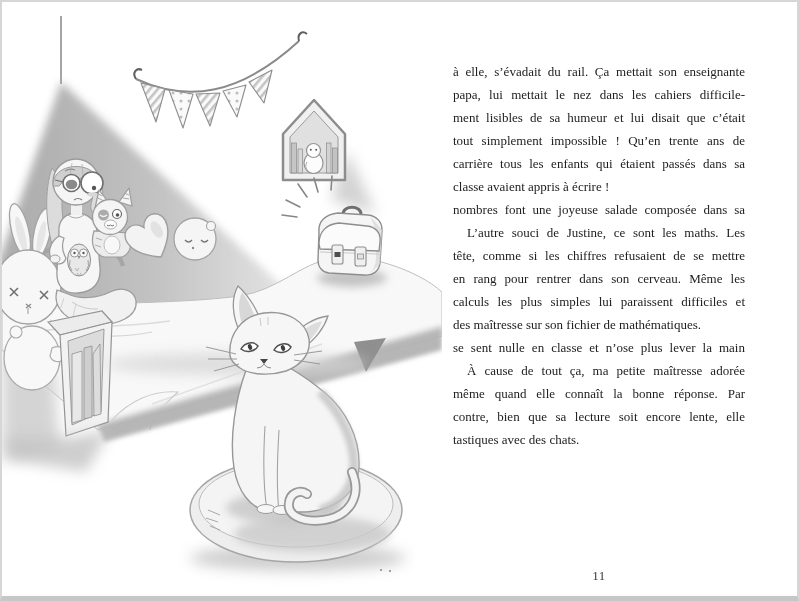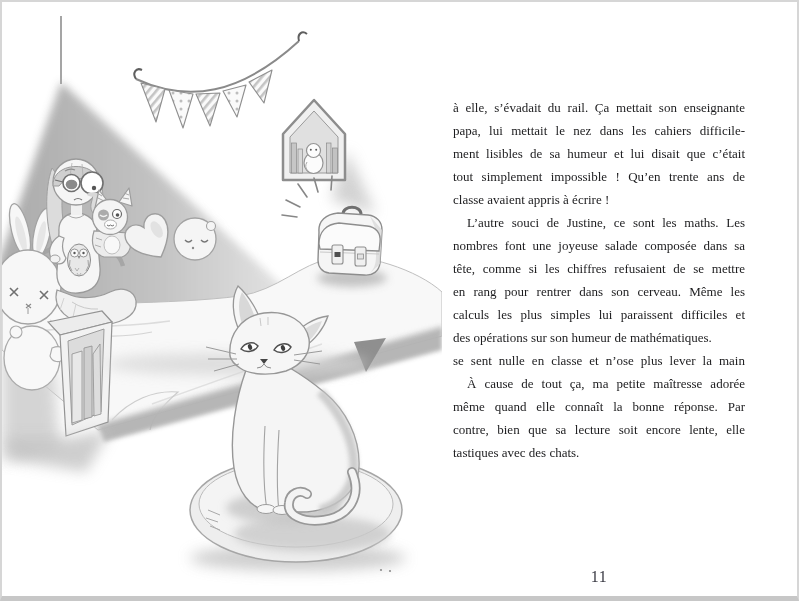--- a/index.html
+++ b/index.html
@@ -5,27 +5,27 @@
   html,body{margin:0;padding:0;background:#ffffff;}
   .frame{
     position:relative;width:799px;height:601px;box-sizing:border-box;
     border-top:2px solid #d6d6d6;border-left:2px solid #d6d6d6;border-right:2px solid #d6d6d6;
     border-bottom:5px solid #c7c7c7;background:#ffffff;overflow:hidden;
     font-family:"Liberation Serif", serif;
   }
   .page-left{position:absolute;left:0;top:0;width:440px;height:594px;}
   .page-left svg{display:block;width:440px;height:594px;}
   .page-right{position:absolute;left:451px;top:0;width:300px;height:594px;}
-  .text-col{position:absolute;left:0;top:58px;width:292px;color:#1c1c1e;font-size:13px;margin-top:36px;}
+  .text-col{position:absolute;left:0;top:58px;width:292px;color:#1c1c1e;font-size:13px;}
   .para{margin:0;padding:0;}
   .line{display:block;line-height:23px;text-align:justify;text-align-last:justify;}
   .line.last{text-align-last:left;}
   .para.indent .line.first{text-indent:14px;}
   .folio{position:absolute;left:0;top:566px;width:292px;text-align:center;
-         font-size:16px;color:#3a3a44;letter-spacing:.5px;}
+         font-size:13px;color:#3a3a44;letter-spacing:.5px;}
 </style>
 </head>
 <body>
 
 <div class="frame">
 
   <div class="page-left">
     <svg viewBox="0 0 440 594" aria-hidden="true">
       <defs>
         <filter id="b2" x="-30%" y="-30%" width="160%" height="160%">
@@ -268,29 +268,30 @@
     </svg>
   </div>
 
   <div class="page-right">
     <div class="text-col">
       <p class="para">
         <span class="line first">à elle, s’évadait du rail. Ça mettait son enseignante</span>
         <span class="line">papa, lui mettait le nez dans les cahiers difficile-</span>
         <span class="line">ment lisibles de sa humeur et lui disait que c’était</span>
         <span class="line">tout simplement impossible ! Qu’en trente ans de</span>
+        <span class="line">carrière tous les enfants qui étaient passés dans sa</span>
         <span class="line last">classe avaient appris à écrire !</span>
       </p>
       <p class="para indent">
+        <span class="line">nombres font une joyeuse salade composée dans sa</span>
         <span class="line first">L’autre souci de Justine, ce sont les maths. Les</span>
-        <span class="line">nombres font une joyeuse salade composée dans sa</span>
         <span class="line">tête, comme si les chiffres refusaient de se mettre</span>
         <span class="line">en rang pour rentrer dans son cerveau. Même les</span>
         <span class="line">calculs les plus simples lui paraissent difficiles et</span>
-        <span class="line last">des opérations sur son humeur de mathématiques.</span>
+        <span class="line last">des maîtresse sur son fichier de mathématiques.</span>
       </p>
       <p class="para indent">
         <span class="line">se sent nulle en classe et n’ose plus lever la main</span>
         <span class="line first">À cause de tout ça, ma petite maîtresse adorée</span>
         <span class="line">même quand elle connaît la bonne réponse. Par</span>
         <span class="line">contre, bien que sa lecture soit encore lente, elle</span>
         <span class="line last">tastiques avec des chats.</span>
       </p>
     </div>
     <div class="folio">11</div>

